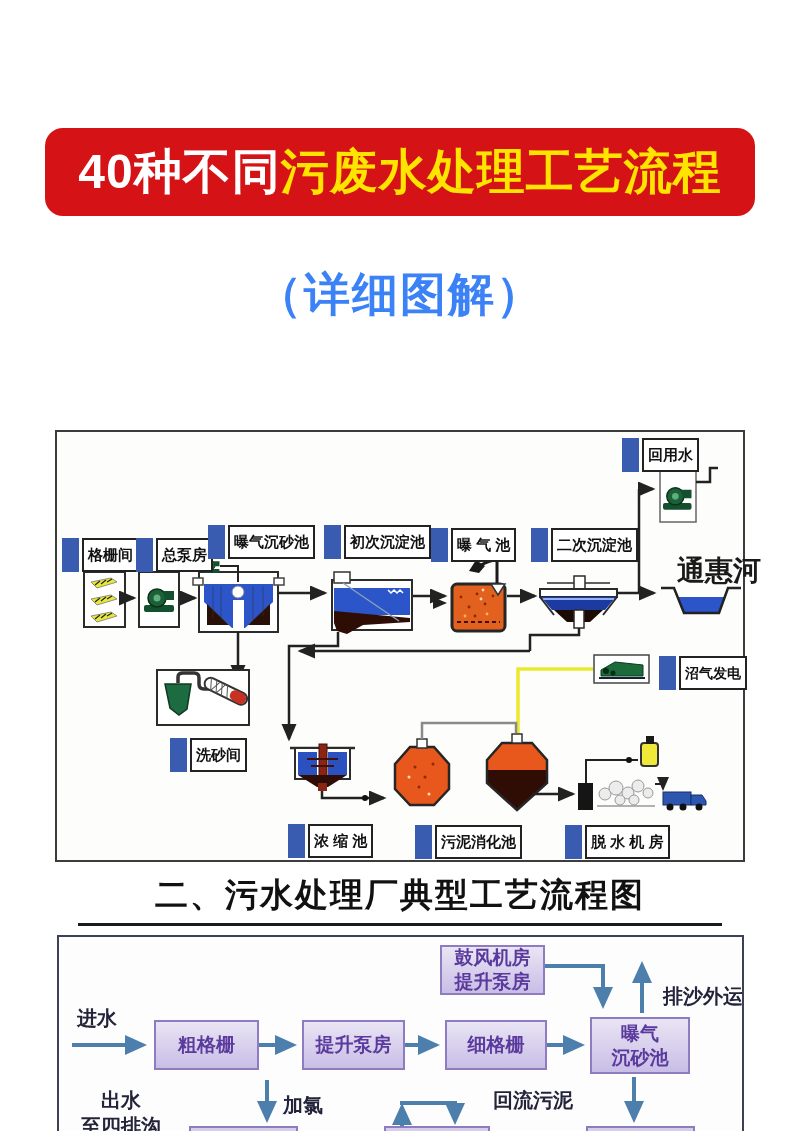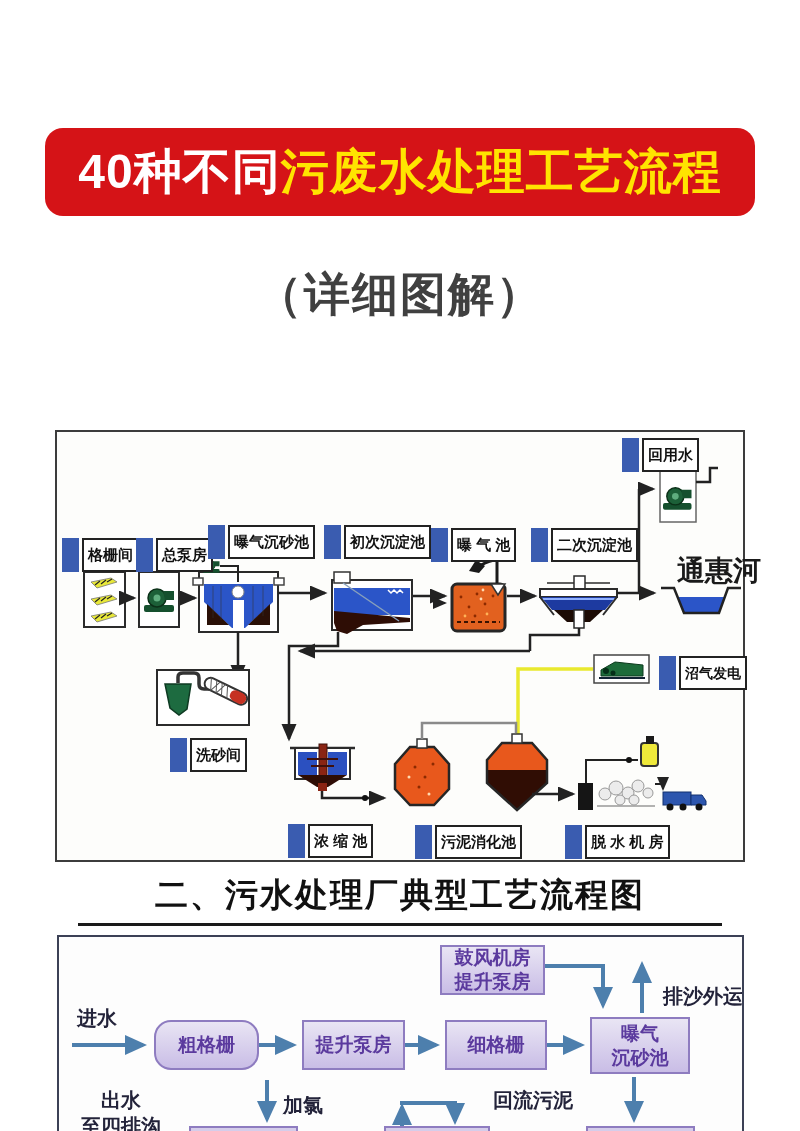--- a/index.html
+++ b/index.html
@@ -6,21 +6,21 @@
   .page{position:relative;width:800px;height:1131px;background:#ffffff;overflow:hidden;
         font-family:"Liberation Sans","DejaVu Sans",sans-serif;}
 
   
   .banner{position:absolute;left:45px;top:128px;width:710px;height:88px;background:#d51317;
           border-radius:18px;display:flex;align-items:center;justify-content:center;
           font-size:48px;font-weight:900;letter-spacing:1px;white-space:nowrap;}
   .banner .b-prefix{color:#ffffff;}
   .banner .b-hl{color:#ffe400;}
   .subtitle{position:absolute;left:0;top:264px;width:800px;text-align:center;
-            font-size:46px;font-weight:900;color:#404040;letter-spacing:2px;}
+            font-size:46px;font-weight:900;color:#3b82f6;letter-spacing:2px;}
   .sec-h{position:absolute;left:78px;width:644px;text-align:center;font-size:33px;font-weight:900;
          color:#111;letter-spacing:2px;padding-bottom:5px;border-bottom:3px solid #1a1a1a;white-space:nowrap;}
 
   
   .d1{position:absolute;left:55px;top:430px;width:690px;height:432px;background:#fdfdfb;
       border:2px solid #3c3c3c;box-sizing:border-box;}
   .d1 svg{position:absolute;left:0;top:0;}
   .lbl{position:absolute;display:inline-flex;align-items:stretch;}
   .lbl .sq{width:17px;background:#3a5cb0;margin-right:3px;}
   .lbl .bx{border:2px solid #222;background:#fff;color:#111;font-size:15px;font-weight:700;
@@ -309,21 +309,21 @@
         <rect x="131" y="190" width="107" height="18"></rect>
         <rect x="326" y="190" width="104" height="18"></rect>
         <rect x="528" y="190" width="107" height="18"></rect>
       </g>
     </svg>
 
     <div class="pbox" style="left:381px;top:8px;width:105px;height:50px;">
       <span>鼓风机房</span>
       <span>提升泵房</span>
     </div>
-    <div class="pbox" style="left:95px;top:83px;width:105px;height:50px;border-radius:17px;">粗格栅</div>
+    <div class="pbox" style="left:95px;top:83px;width:105px;height:50px;">粗格栅</div>
     <div class="pbox" style="left:243px;top:83px;width:103px;height:50px;">提升泵房</div>
     <div class="pbox" style="left:386px;top:83px;width:102px;height:50px;">细格栅</div>
     <div class="pbox" style="left:531px;top:80px;width:100px;height:57px;">
       <span>曝气</span>
       <span>沉砂池</span>
     </div>
 
     <div class="ann" style="left:18px;top:68px;">进水</div>
     <div class="ann" style="left:604px;top:46px;">排沙外运</div>
     <div class="ann ann2l" style="left:12px;top:150px;width:100px;">

